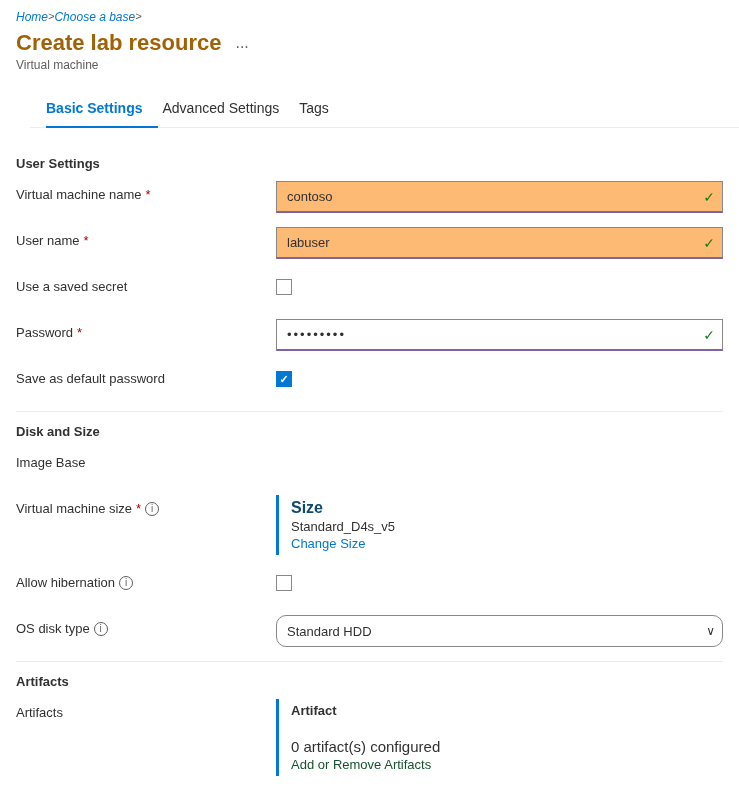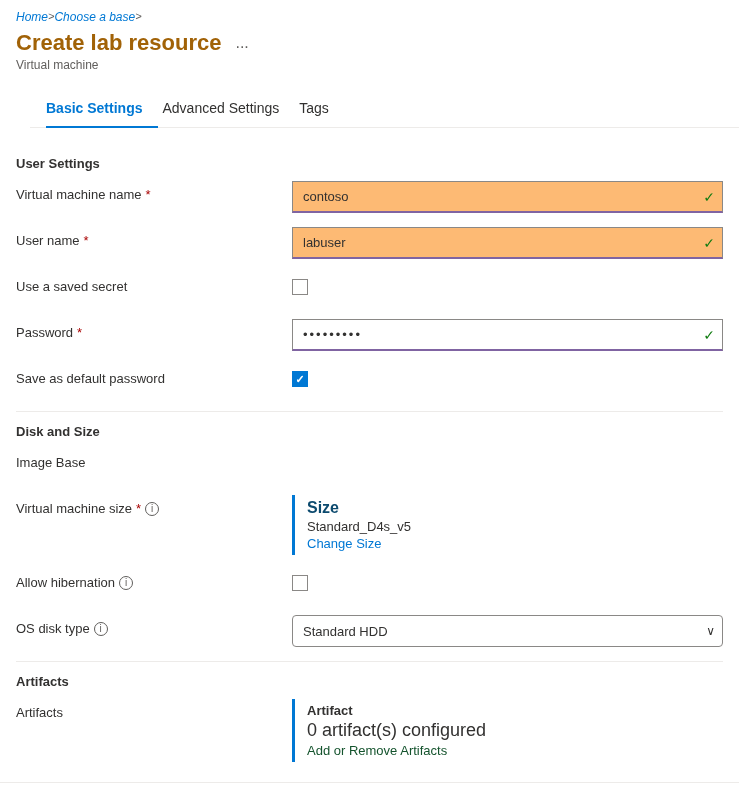--- a/index.html
+++ b/index.html
@@ -90,21 +90,20 @@
       color: #323130;
       margin-top: 12px;
       margin-bottom: 10px;
     }
 
     .form-row {
       display: flex;
       align-items: flex-start;
       margin-bottom: 14px;
       min-height: 32px;
-      gap: 16px;
     }
     .form-label {
       width: 260px;
       flex-shrink: 0;
       font-size: 13px;
       color: #323130;
       padding-top: 6px;
       display: flex;
       align-items: center;
       gap: 4px;
@@ -239,44 +238,44 @@
       width: 100%;
       height: 32px;
       border: 1px solid #8a8886;
       padding: 0 32px 0 10px;
       font-size: 13px;
       color: #323130;
       outline: none;
       background: #fff;
       appearance: none;
       cursor: pointer;
-      border-radius: 4px;
+      border-radius: 10px;
     }
     .select-arrow {
       position: absolute;
       right: 8px;
       top: 50%;
       transform: translateY(-50%);
       font-size: 12px;
       color: #323130;
       pointer-events: none;
     }
 
     .artifact-block {
       padding: 4px 0 4px 12px;
       border-left: 3px solid #0078d4;
     }
     .artifact-label {
       font-weight: 600;
       font-size: 13px;
     }
     .artifact-count {
-      font-size: 18px;
-      color: #323130;
-      margin-top: 2px;
+      font-size: 15px;
+      color: #323130;
+      margin-top: 20px;
     }
     .artifact-link {
       color: #14532d;
       cursor: pointer;
       font-size: 13px;
       text-decoration: none;
       display: block;
       margin-top: 2px;
     }
 

